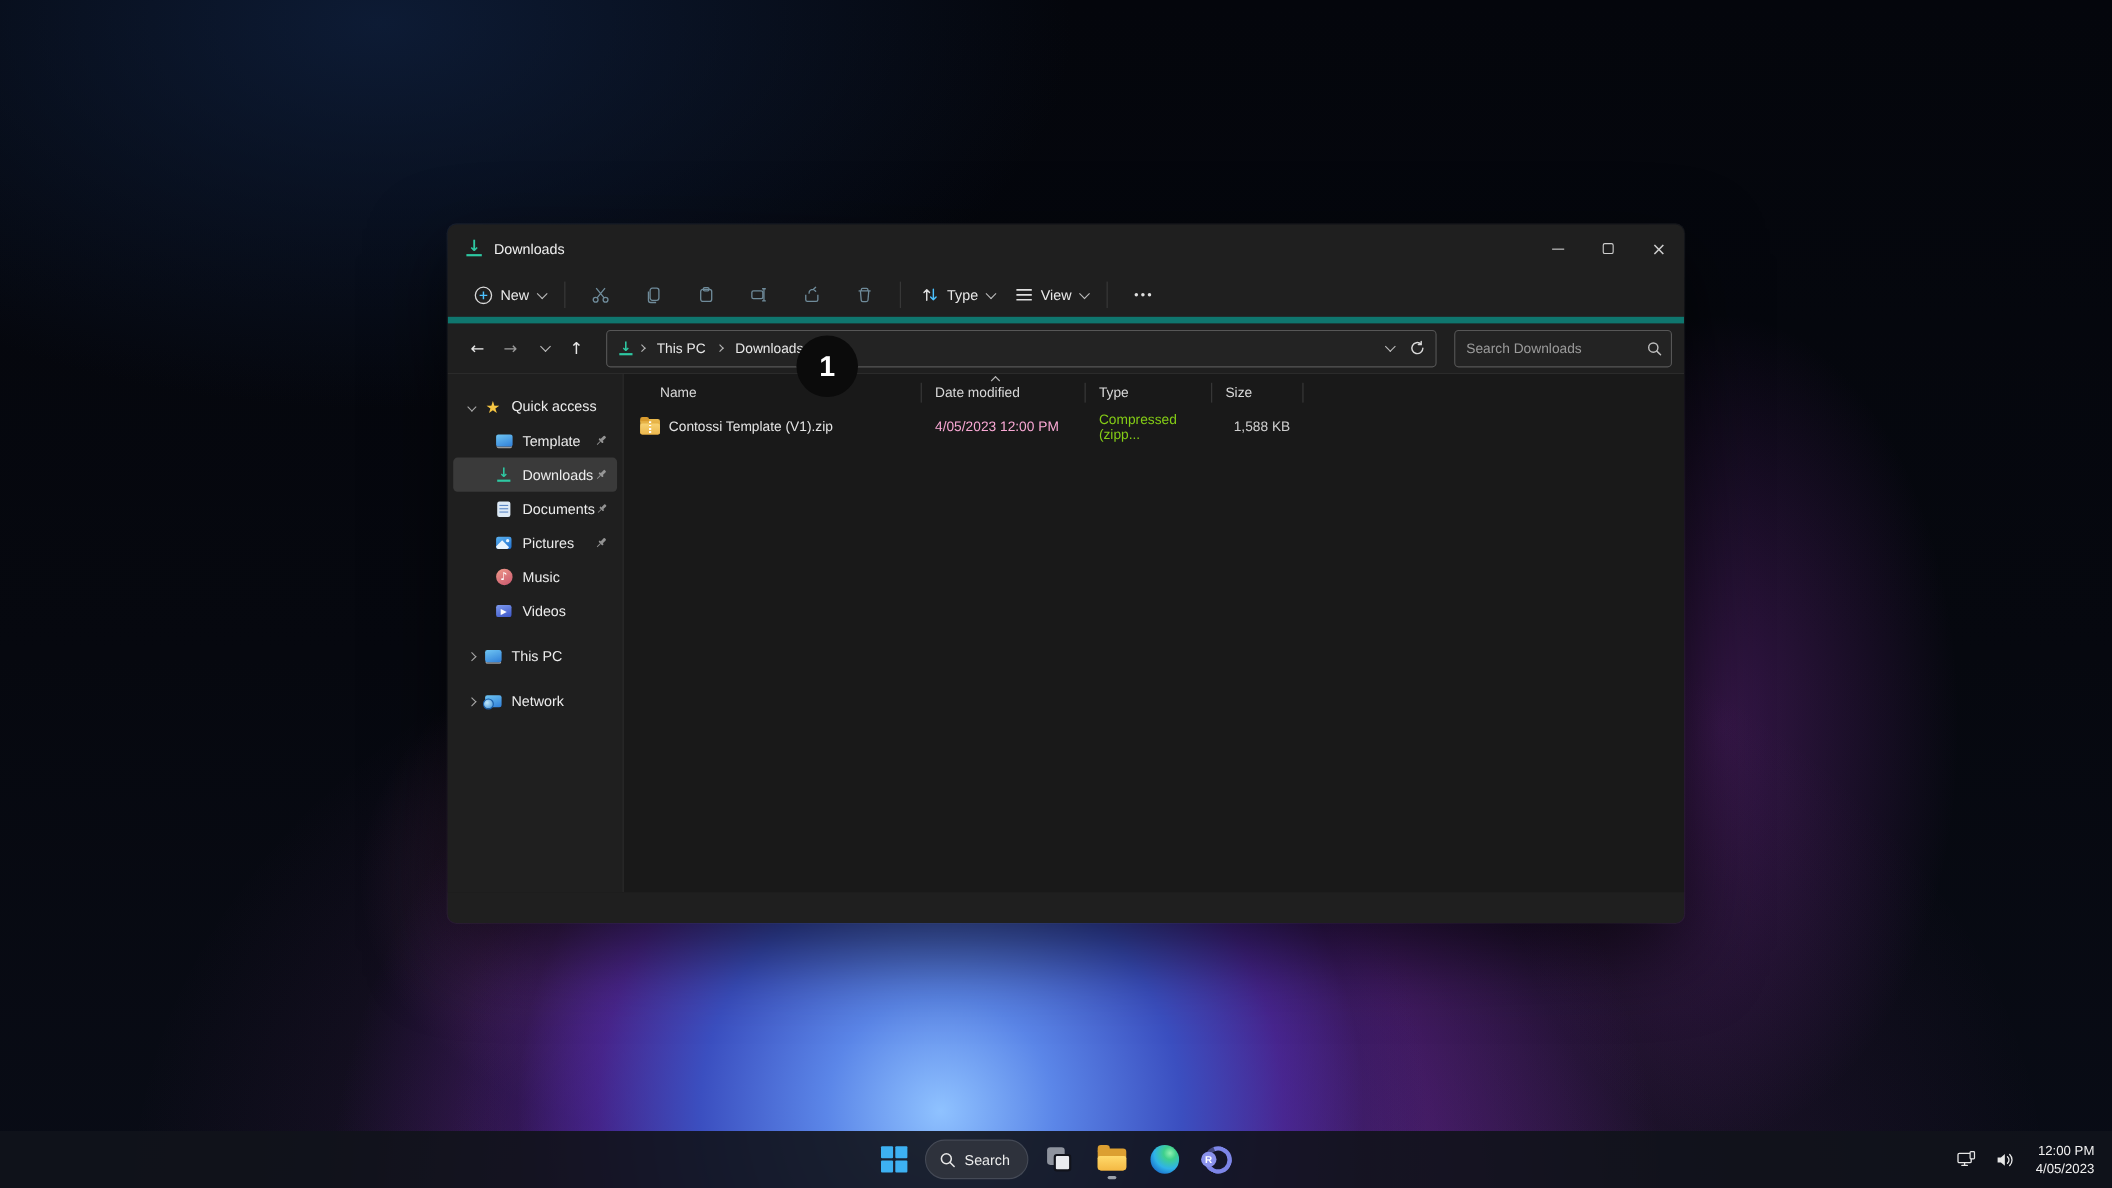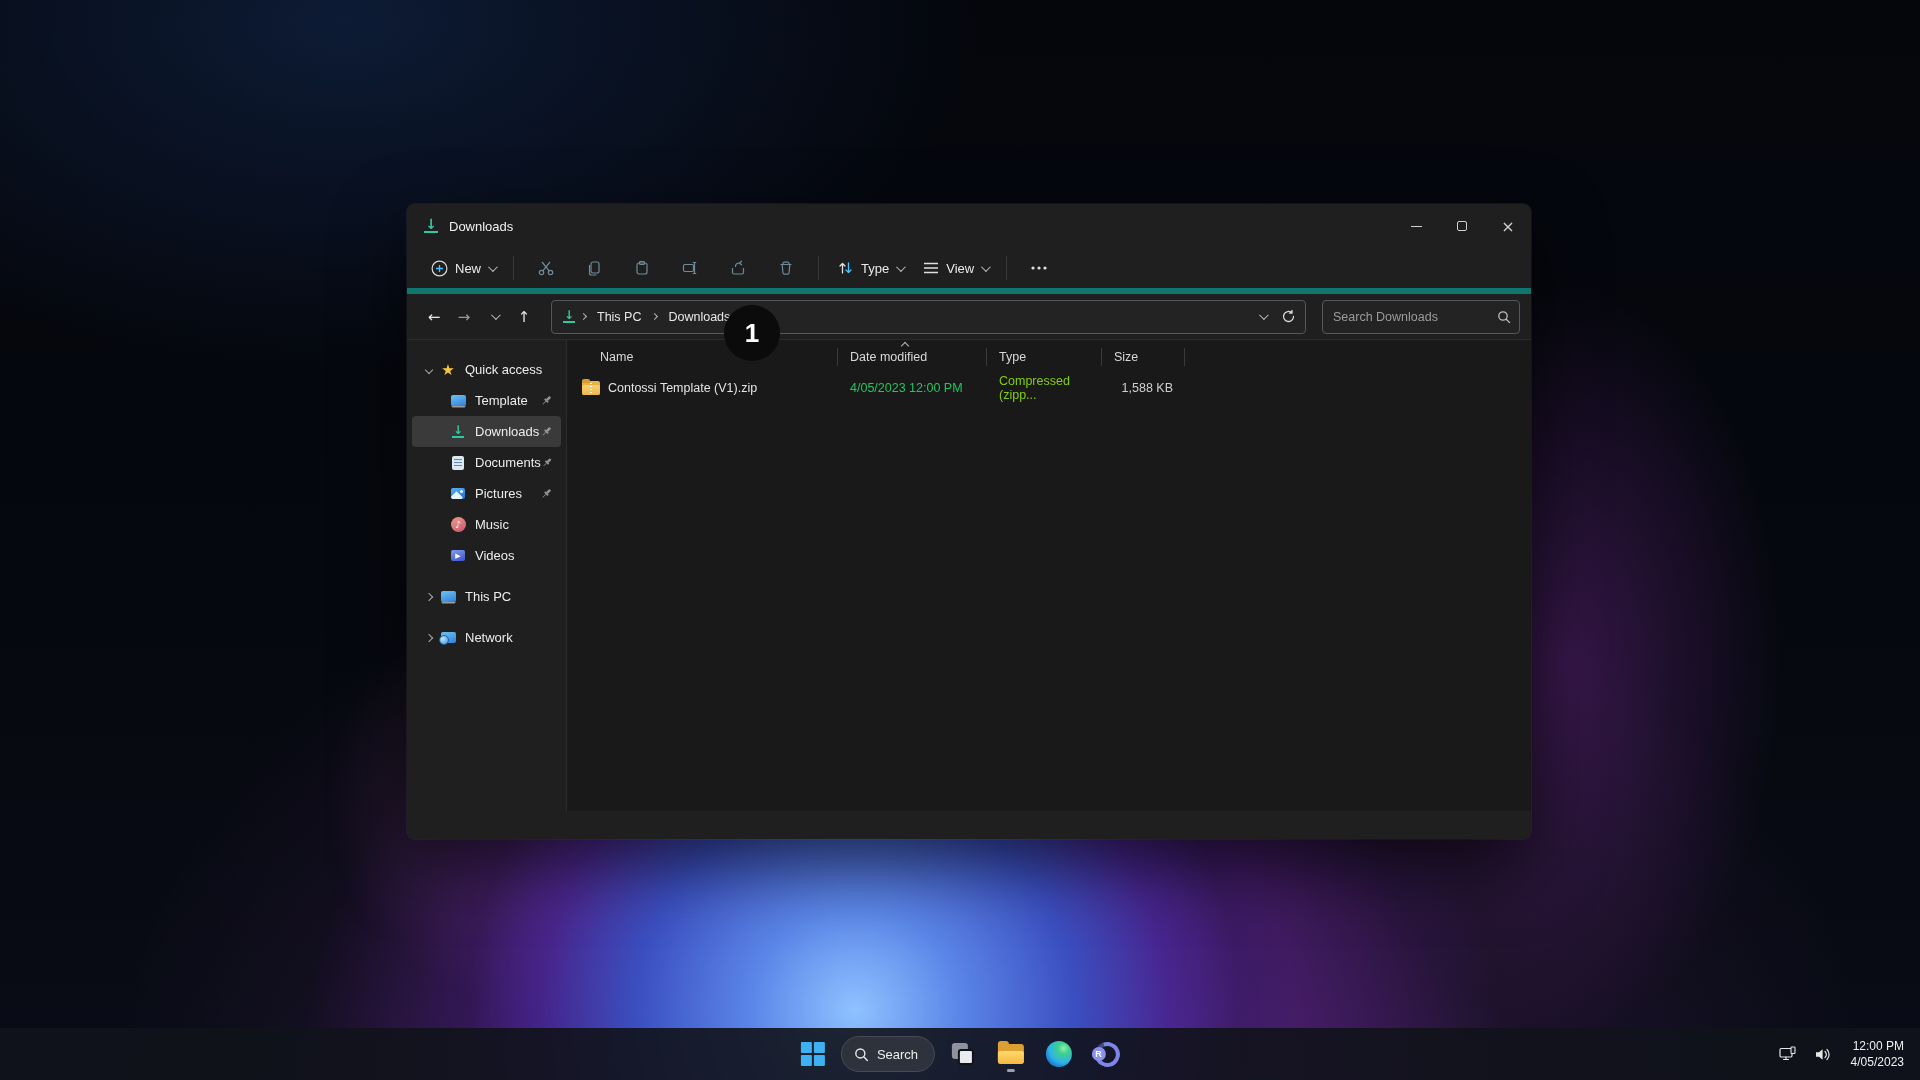--- a/index.html
+++ b/index.html
@@ -93,21 +93,21 @@
   .col-type { width:115px; }
   .col-size { width:83px; }
   .sort-chev { position:absolute; left:64px; top:1px; width:6px; height:6px; }
   .sort-chev::before { content:""; position:absolute; width:5px; height:5px; border-left:1.2px solid #b9b9b9; border-top:1.2px solid #b9b9b9; transform:rotate(45deg); }
   .group-row { display:flex; align-items:center; height:30px; margin-top:4px; padding-left:10px; }
   .group-label { font-size:14px; color:#eeeeee; margin-left:6px; }
   .group-line { flex:1; height:1px; background:#383838; margin:0 14px 0 12px; }
   .file-row { display:flex; align-items:center; height:32px; font-size:12.5px; color:#e4e4e4; border-radius:4px; margin:0 8px 0 2px; }
   .cell { padding-left:12px; }
   .cell-name { width:268px; display:flex; align-items:center; gap:8px; padding-left:12px; }
-  .cell-date { width:149px; color:#22c55e; }
+  .cell-date { width:149px; color:#f9a8d4; }
   .cell-type { width:115px; color:#84cc16; }
   .cell-size { width:83px; color:#cfcfcf; text-align:right; padding-right:12px; }
   .zipfolder { position:relative; width:18px; height:14px; flex:0 0 18px; }
   .zipfolder .back { position:absolute; inset:0; border-radius:2px; background:linear-gradient(180deg,#eab94d,#d99b2e); }
   .zipfolder .tab { position:absolute; left:0; top:-2px; width:8px; height:4px; border-radius:2px 2px 0 0; background:#d99b2e; }
   .zipfolder .front { position:absolute; left:0; right:0; bottom:0; height:10px; border-radius:2px; background:linear-gradient(180deg,#f7d171,#edb84e); }
   .zipfolder .zip { position:absolute; left:8px; top:2px; bottom:1px; width:2px; background:repeating-linear-gradient(180deg,#fff 0 1.5px,rgba(0,0,0,0) 1.5px 3px); }
 
   
   .statusbar { position:absolute; left:0; right:0; bottom:0; height:28px; display:flex; align-items:center; border-top:1px solid #2b2b2b; background:#1f1f1f; font-size:12px; color:#d6d6d6; padding:0 10px 0 18px; }

